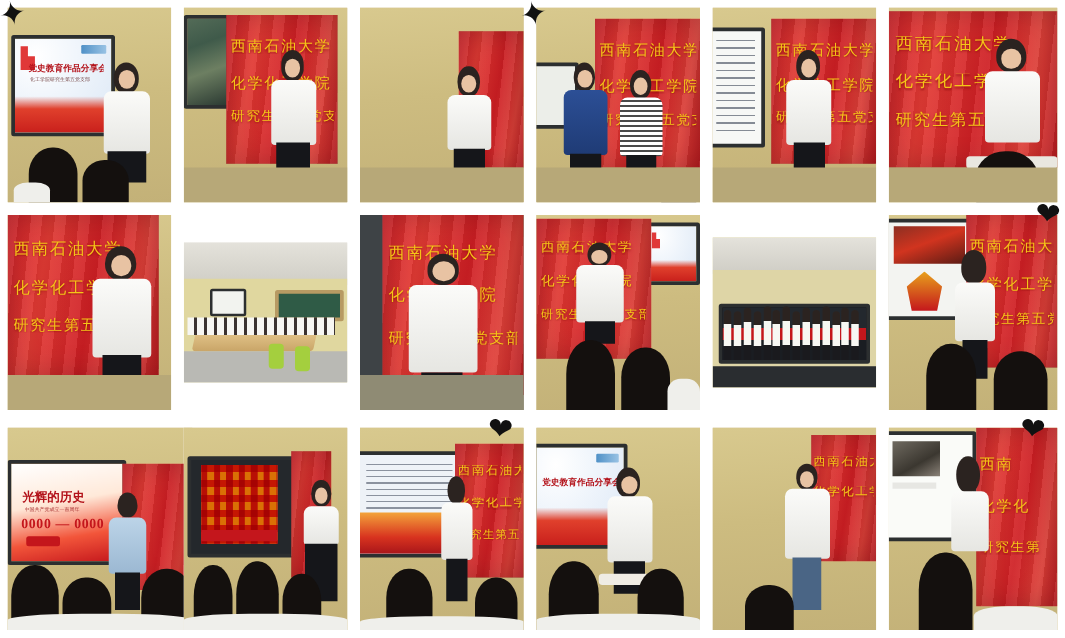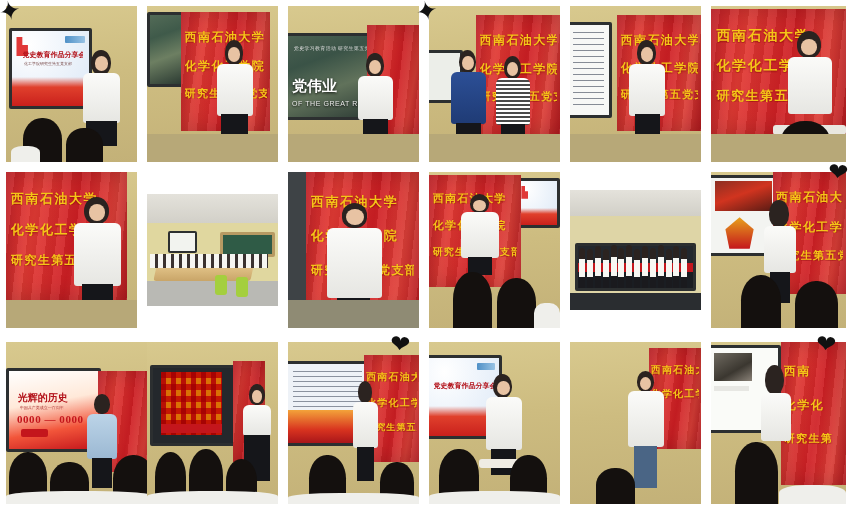--- a/index.html
+++ b/index.html
@@ -41,21 +41,21 @@
     box-shadow: inset 0 0 24px rgba(0,0,0,.22);
   }
   .banner::before{
     content:""; position:absolute; inset:0;
     background:repeating-linear-gradient(96deg, rgba(255,255,255,.07) 0 9px, rgba(0,0,0,.06) 9px 19px);
   }
   .banner-text {
     position:absolute; left:4%; right:4%;
     color:#f5c518;
     font-family:"Liberation Serif", serif;
-    font-weight:bold;
+    font-weight:normal;
     letter-spacing:.12em;
     text-shadow:0 1px 2px rgba(120,0,0,.65);
     white-space:nowrap;
     overflow:hidden;
     line-height:1;
   }
   .bt1 { top:16%; font-size:12px; }
   .bt2 { top:40%; font-size:12px; }
   .bt3 { top:64%; font-size:11px; }
 
@@ -261,27 +261,20 @@
         <div class="body shirt-white" style="left:4%; top:21%; width:92%; height:46%;"></div>
         <div class="pants-dark" style="left:16%; top:66%; width:68%; height:34%;"></div>
       </div>
       <div class="floor"></div>
     </div>
   </div>
 
   <div class="cell" style="left:288px; top:6px; width:131px; height:156px;">
     <div class="photo" style="inset:0;">
       <div class="wall"></div>
-      <div class="screen screen-dark" style="left:-2%; top:17%; width:74%; height:56%;">
-        <div class="screen-photo-video" style="opacity:.85;"></div>
-        <div class="dark-overlay-small">党史学习教育活动
-研究生第五党支部</div>
-        <div class="dark-overlay-title">党伟业</div>
-        <div class="dark-overlay-en">OF THE GREAT REVIVAL</div>
-      </div>
       <div class="banner" style="left:60%; top:12%; width:40%; height:70%;"></div>
       <div class="person" style="left:52%; top:30%; width:30%; height:64%;">
         <div class="head" style="left:26%; top:0; width:44%; height:24%;"></div>
         <div class="face" style="left:34%; top:7%; width:30%; height:14%;"></div>
         <div class="body shirt-white" style="left:6%; top:23%; width:88%; height:44%;"></div>
         <div class="pants-dark" style="left:18%; top:66%; width:64%; height:34%;"></div>
       </div>
       <div class="floor"></div>
     </div>
   </div>

